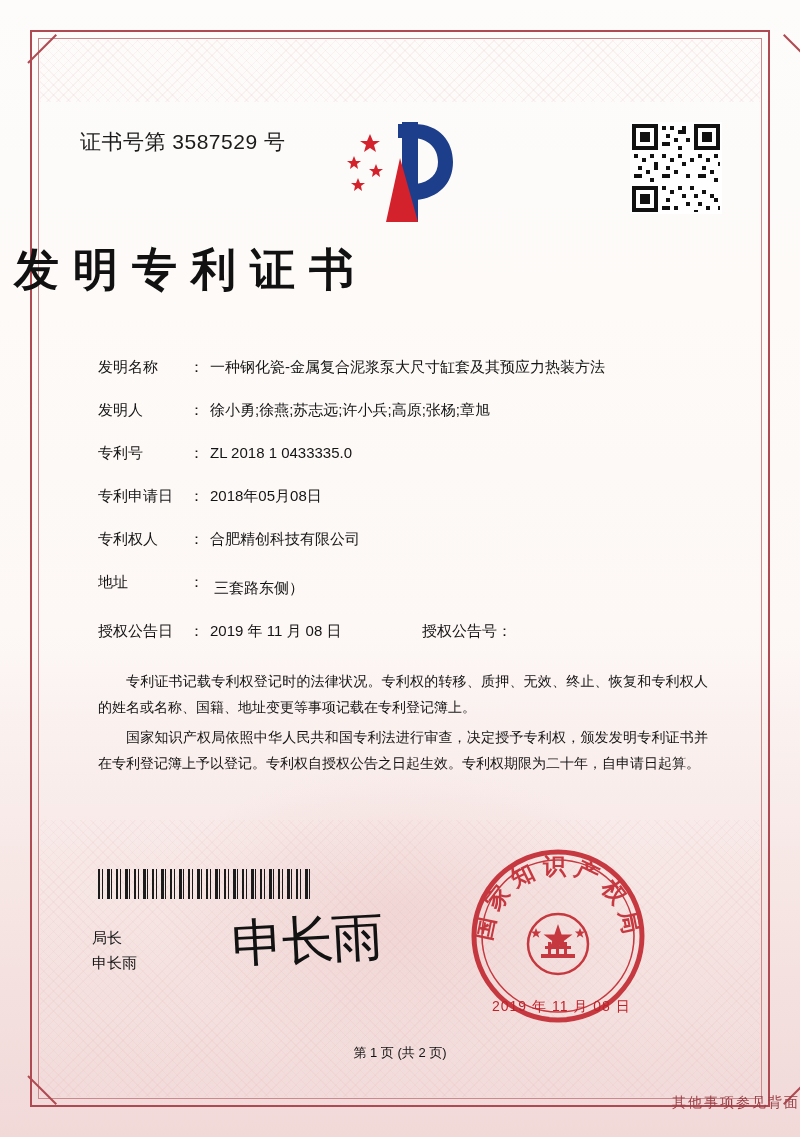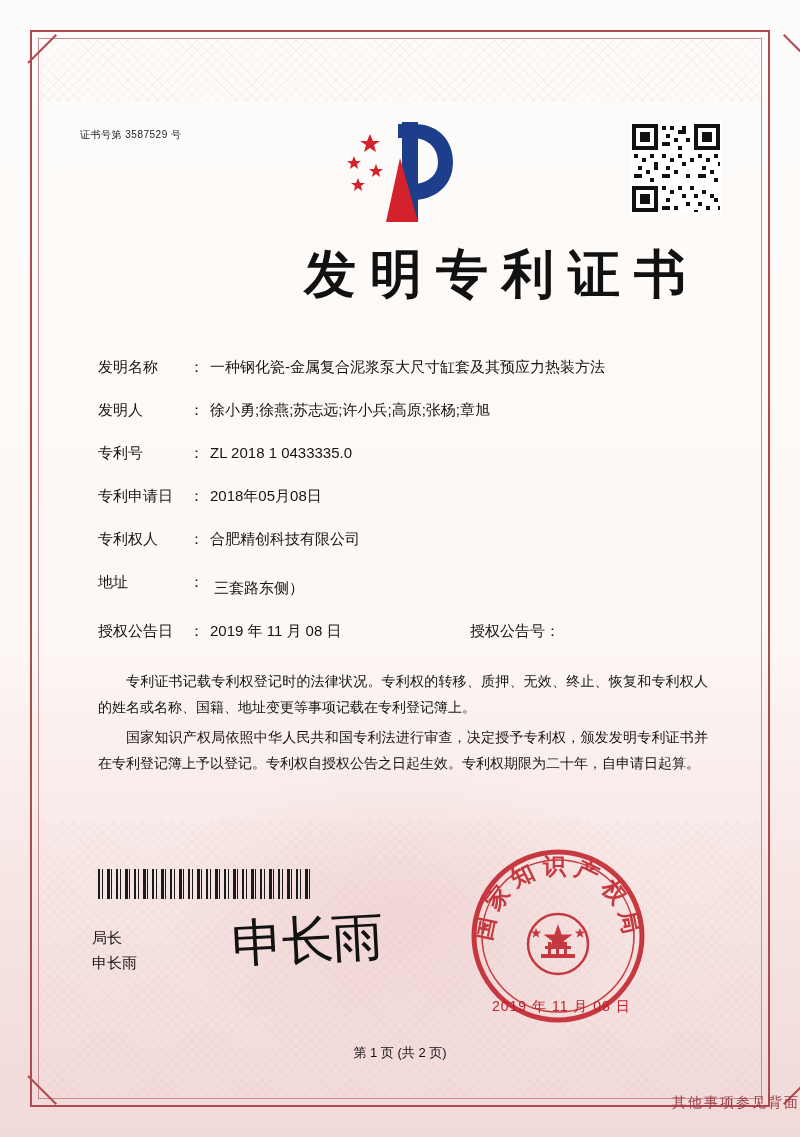--- a/index.html
+++ b/index.html
@@ -79,44 +79,44 @@
     left: 160px; top: 760px;
     width: 480px; height: 300px;
     border-radius: 50%;
     background: radial-gradient(ellipse at center, rgba(214,140,143,.16) 0%, rgba(214,140,143,0) 70%);
   }
 
   
   .cert-no {
     position: absolute;
     left: 80px; top: 128px;
-    font-size: 10px;
+    font-size: 21px;
     letter-spacing: .5px;
     color: #1a1a1a;
   }
 
   .logo {
     position: absolute;
     left: 340px; top: 118px;
     width: 120px; height: 108px;
   }
 
   .qr {
     position: absolute;
     right: 78px; top: 122px;
     width: 92px; height: 92px;
   }
 
   .title {
     position: absolute;
     left: 0; top: 240px;
     width: 700px;
-    text-align: right;
+    text-align: left;
     font-family: "DejaVu Serif", serif;
-    font-size: 52px;
+    font-size: 45px;
     font-weight: bold;
     letter-spacing: 14px;
     color: #111;
     text-indent: 14px;
   }
 
   
   .fields {
     position: absolute;
     left: 98px; top: 356px;
@@ -141,21 +141,20 @@
   .fvalue {
     flex: 1;
     padding-left: 6px;
   }
   .fvalue .line2 { display: block; padding-left: 4px; margin-top: 6px; }
 
   .frow.pair .fvalue { flex: 0 0 212px; }
   .pair-label {
     flex: 0 0 106px;
     white-space: nowrap;
-    margin-left: 48px;
   }
   .pair-value { flex: 1; padding-left: 6px; }
 
   
   .body-text {
     position: absolute;
     left: 98px; top: 668px;
     width: 610px;
     font-size: 14px;
     line-height: 26px;

